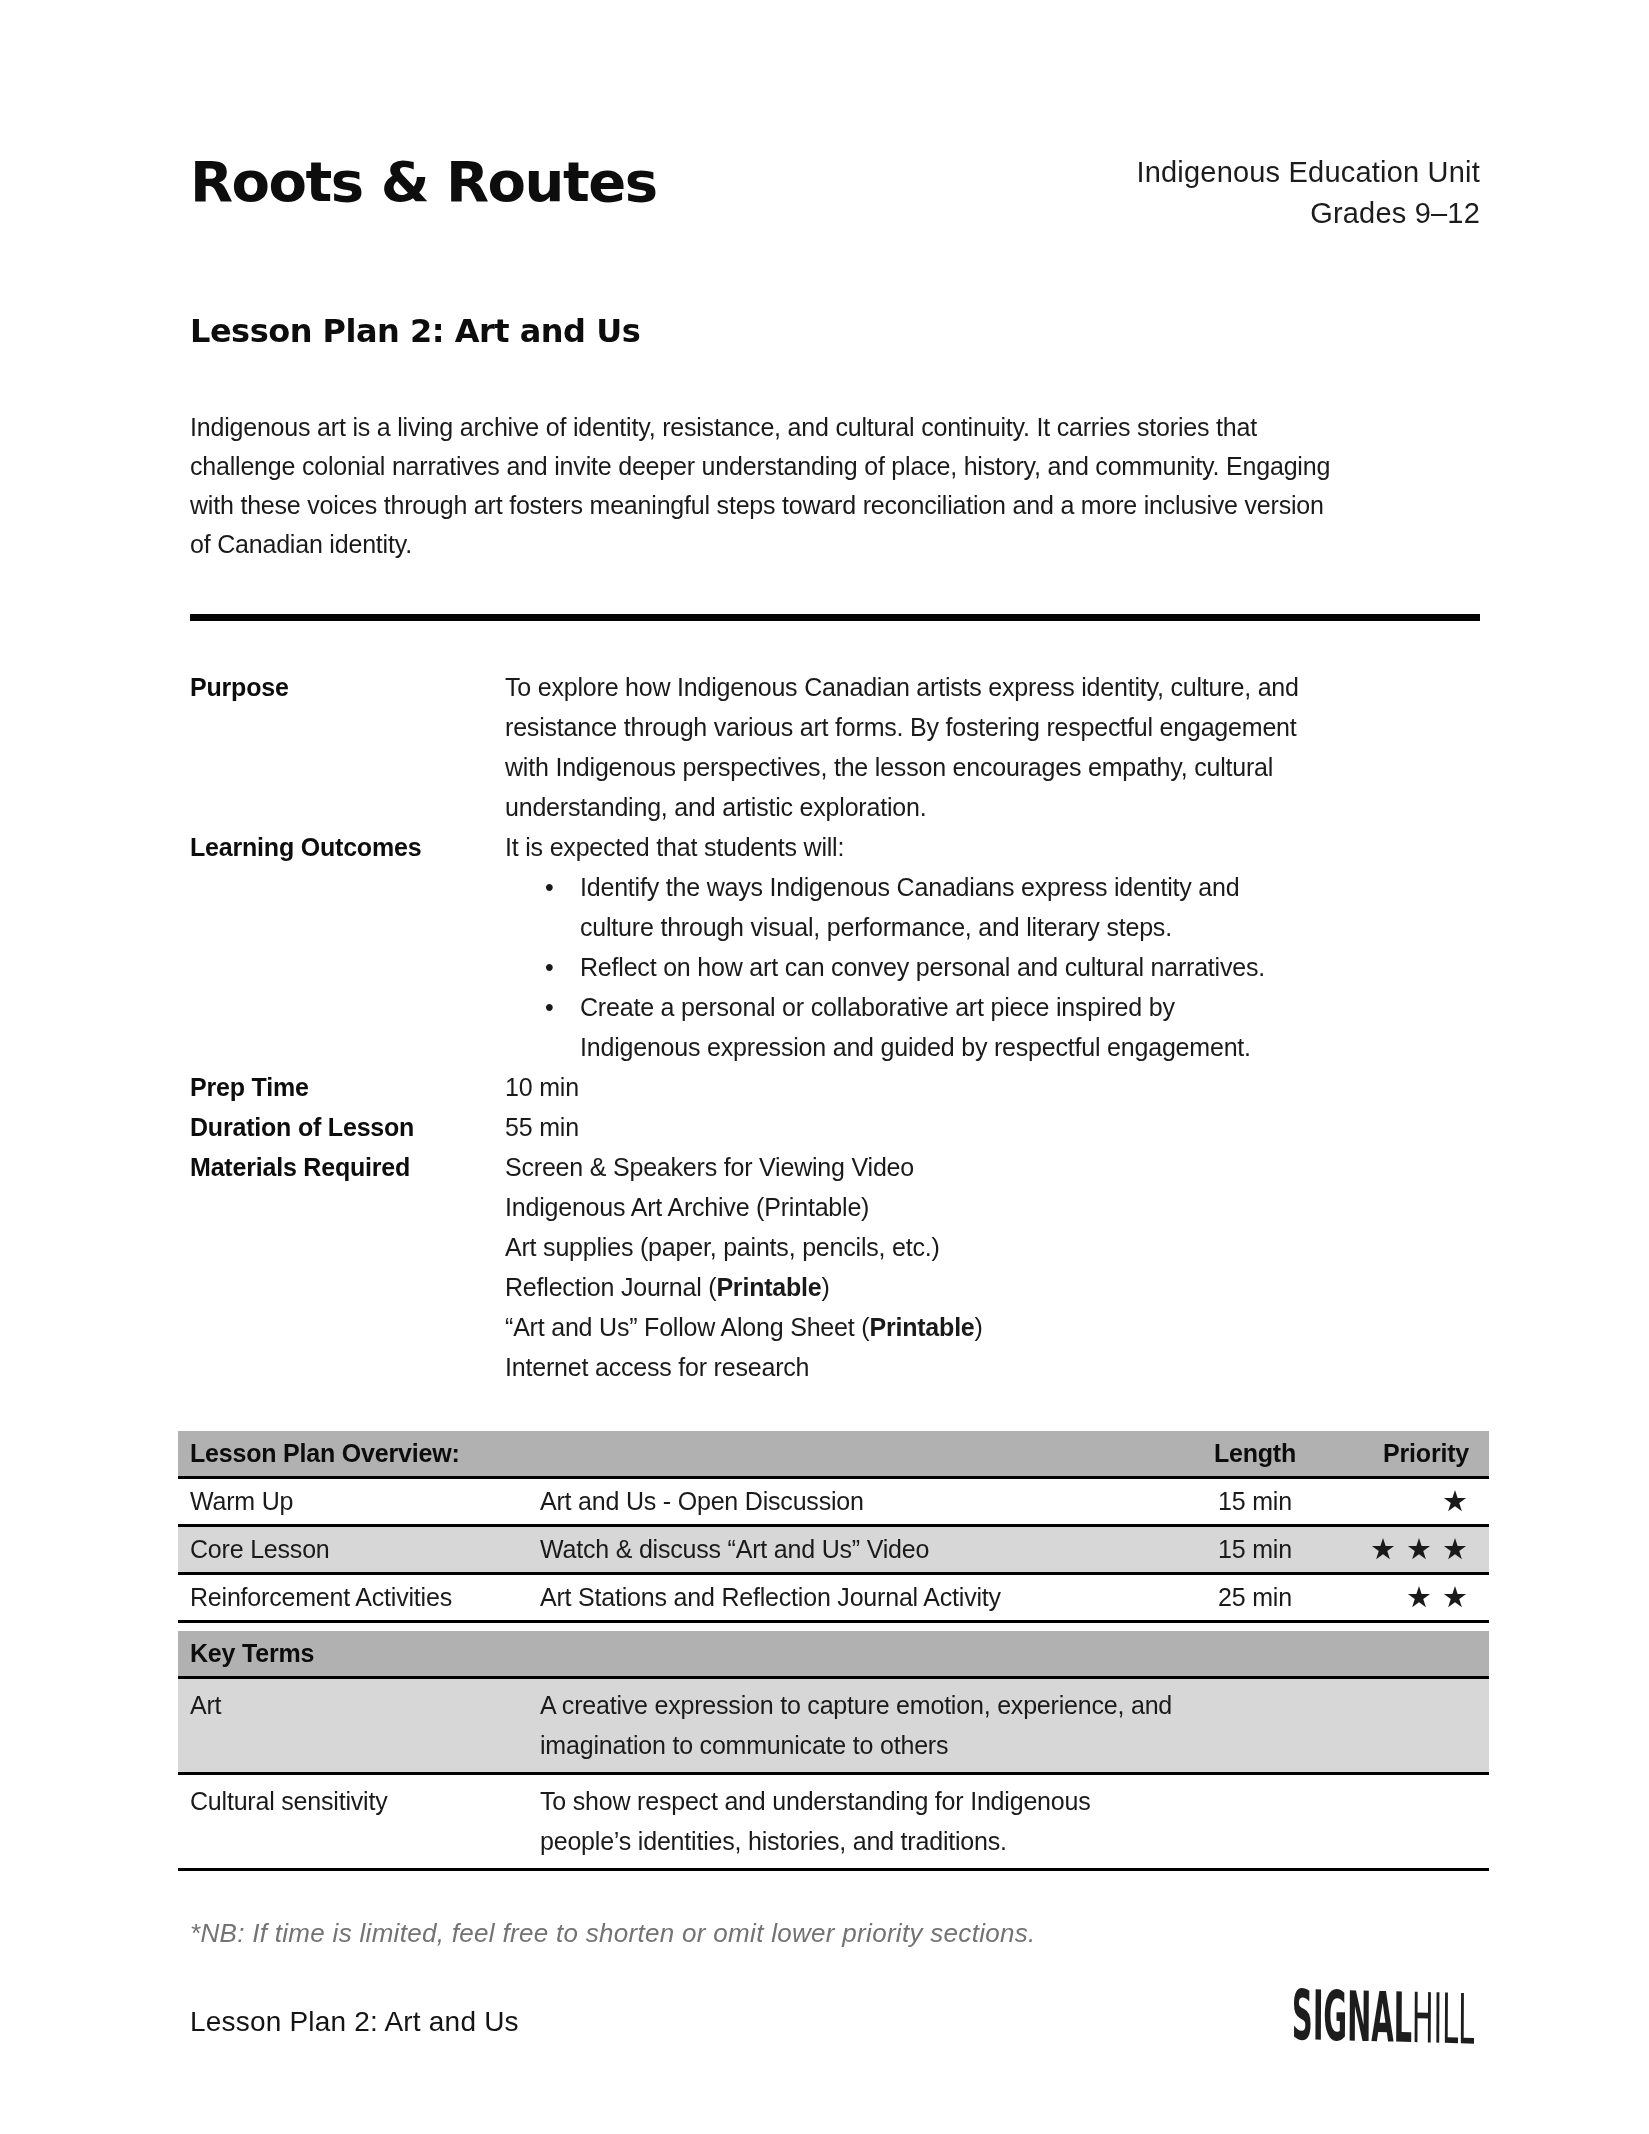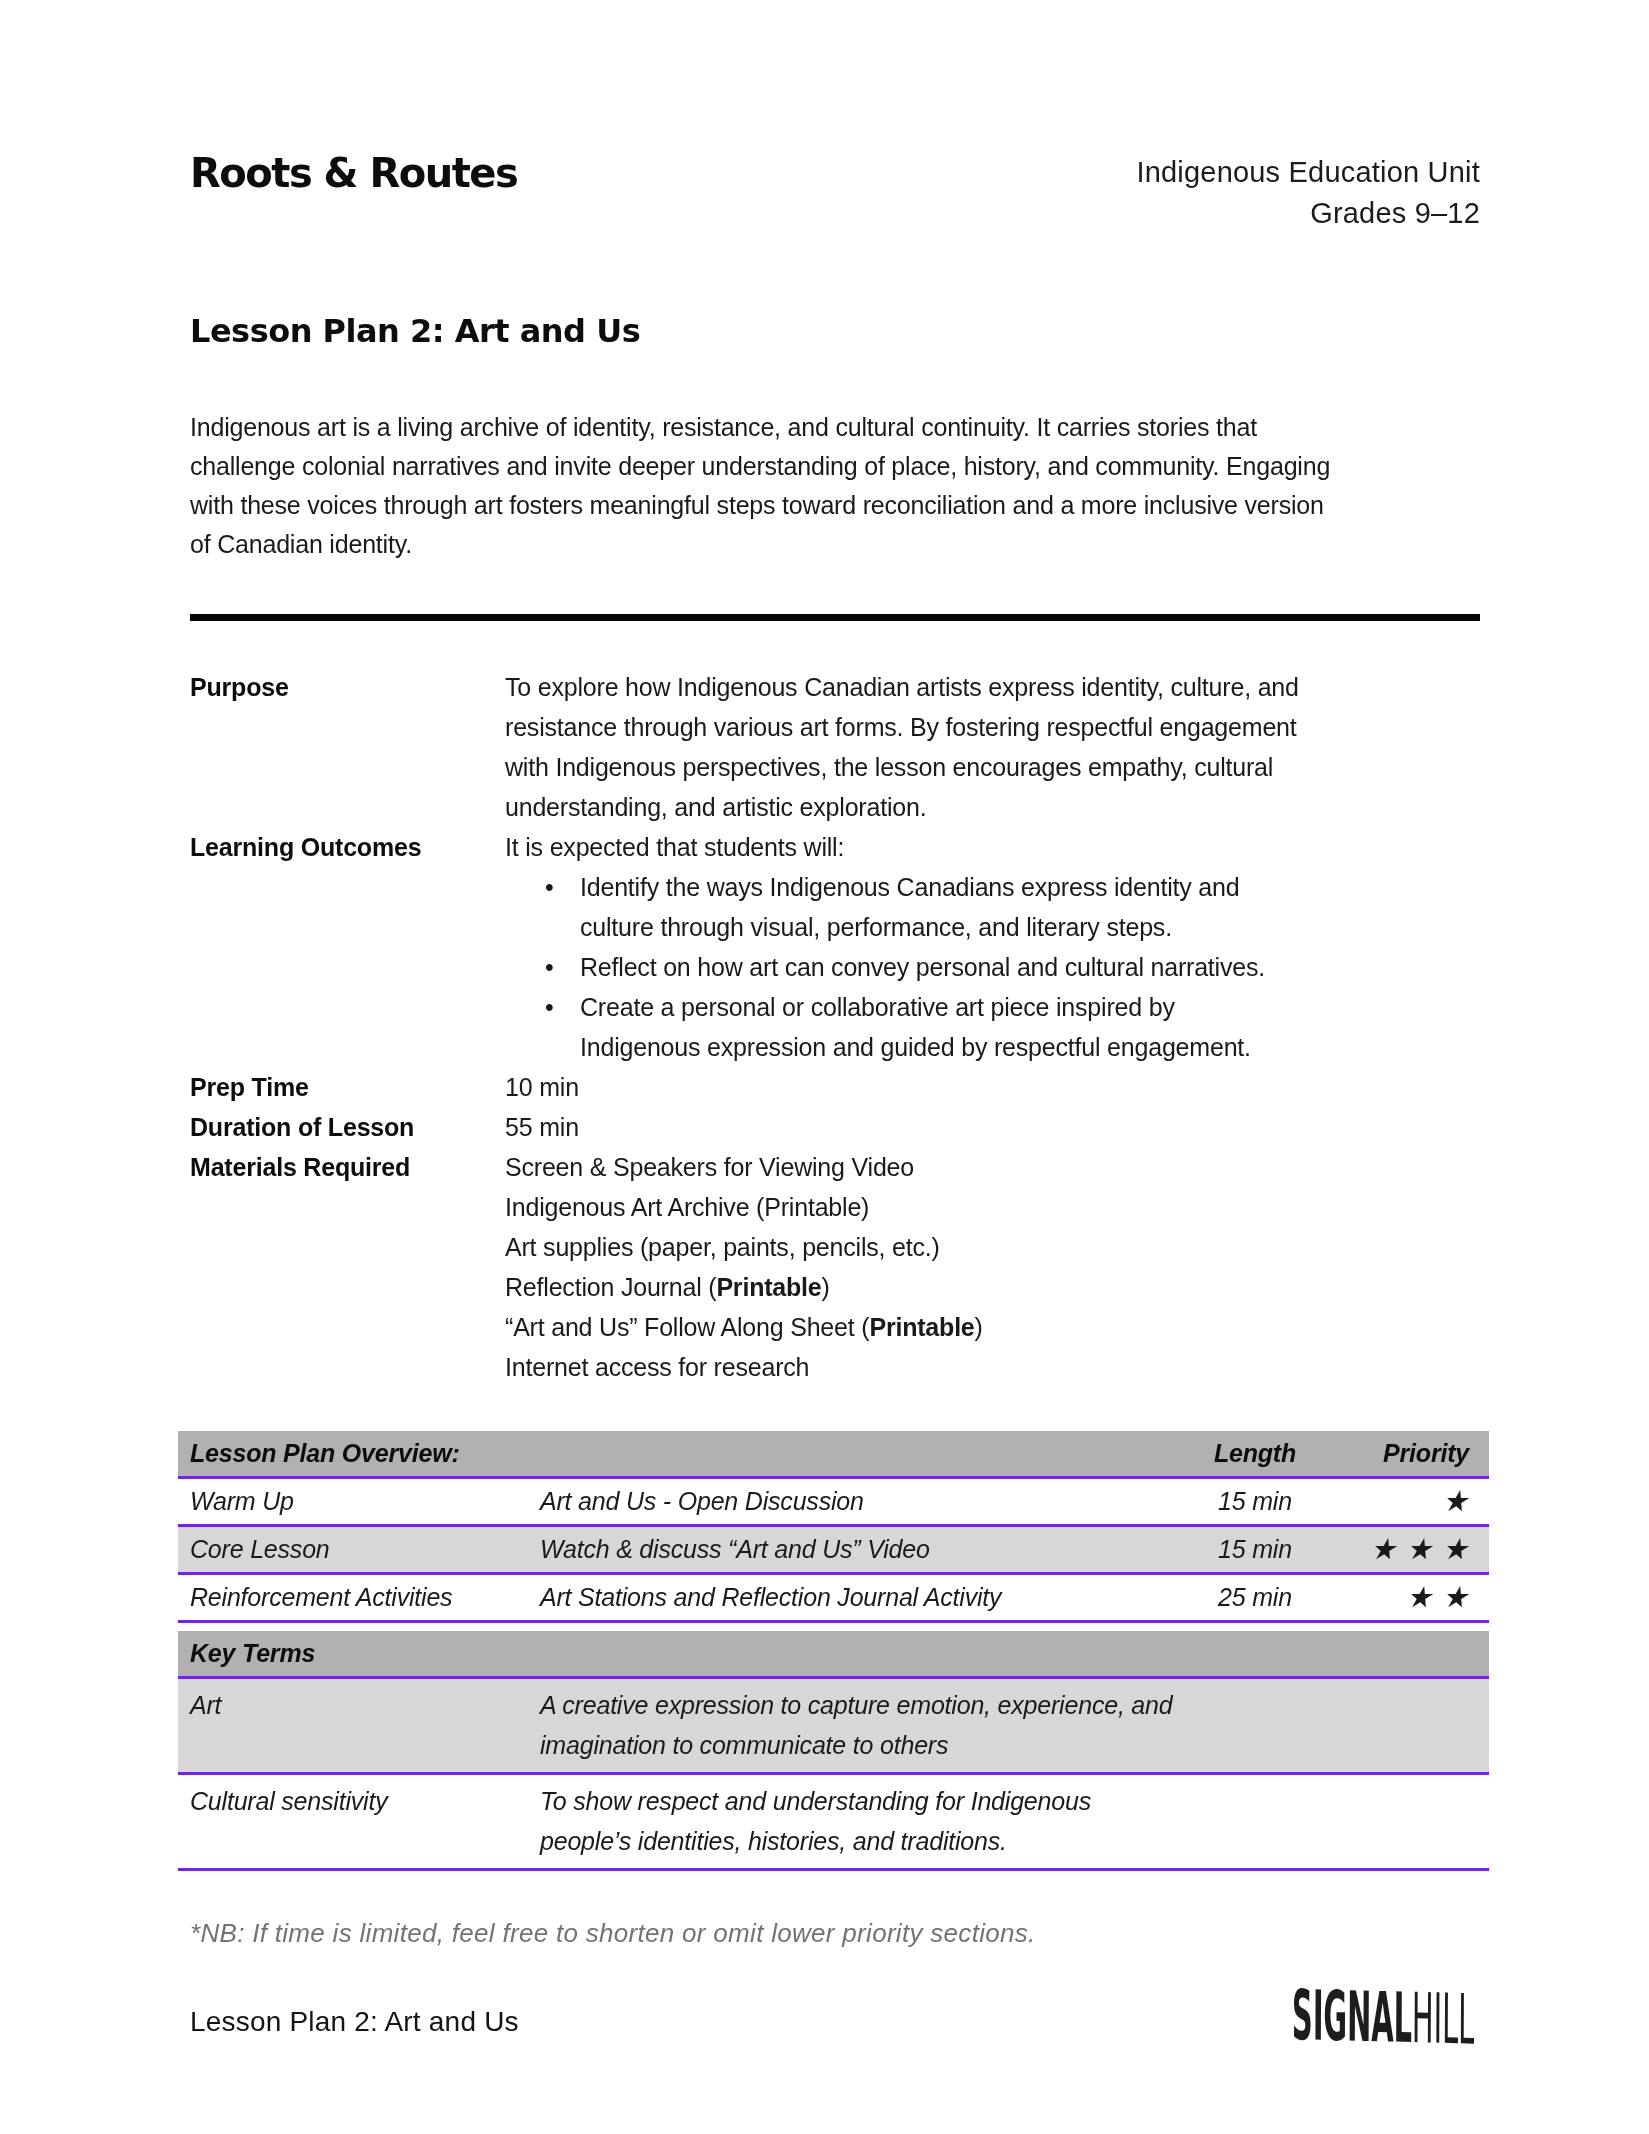--- a/index.html
+++ b/index.html
@@ -12,21 +12,21 @@
   html,body{background:#e8e8e8;}
   .page{
     width:1649px;height:2134px;background:#ffffff;margin:0 auto;
     padding:150px 169px 0 190px;overflow:hidden;position:relative;
     font-family:"Liberation Sans",sans-serif;color:var(--text-color);
     font-size:25px;line-height:40px;letter-spacing:-0.2px;
   }
   
   .doc-header{display:flex;justify-content:space-between;align-items:flex-start;}
   .brand{
-    font-family:"DejaVu Sans",sans-serif;font-weight:800;font-size:40px;
+    font-family:"DejaVu Sans",sans-serif;font-weight:800;font-size:56px;
     line-height:1.15;letter-spacing:-1.5px;color:#0d0d0d;
   }
   .unit{
     text-align:right;font-size:29px;line-height:41px;font-weight:300;
     color:#1c1c1c;letter-spacing:0.2px;margin-top:2px;
   }
   
   .lesson-title{
     margin-top:76px;font-family:"DejaVu Sans",sans-serif;font-weight:700;
     font-size:32px;line-height:42px;letter-spacing:-0.5px;color:#0d0d0d;
@@ -42,21 +42,21 @@
   .dvalue{color:var(--text-color);}
   .w-purpose{max-width:820px;}
   .bullets{list-style:none;}
   .bullets li{position:relative;padding-left:75px;max-width:790px;}
   .bullets li::before{
     content:"\2022";position:absolute;left:40px;top:0;font-size:25px;
   }
   .mline .b{font-weight:700;}
   
   .tbl{margin-top:44px;margin-left:-12px;width:calc(100% + 21px);}
-  .trow{display:flex;border-bottom:3px solid #6d28d9;font-style:italic;}
+  .trow{display:flex;border-bottom:3px solid #000000;}
   .thead{background:var(--table-header-bg);font-weight:700;color:#0d0d0d;}
   .trow > div{padding-top:2px;padding-bottom:3px;}
   .c-title{flex:1;padding-left:12px;}
   .c-name{width:362px;padding-left:12px;flex-shrink:0;}
   .c-desc{flex:1;}
   .c-desc.wrap{max-width:648px;}
   .c-len{width:140px;text-align:center;flex-shrink:0;}
   .c-pri{width:164px;text-align:right;padding-right:20px;flex-shrink:0;}
   .c-pri.stars{font-size:29px;letter-spacing:1px;}
   .alt{background:var(--table-row-alt-bg);}

